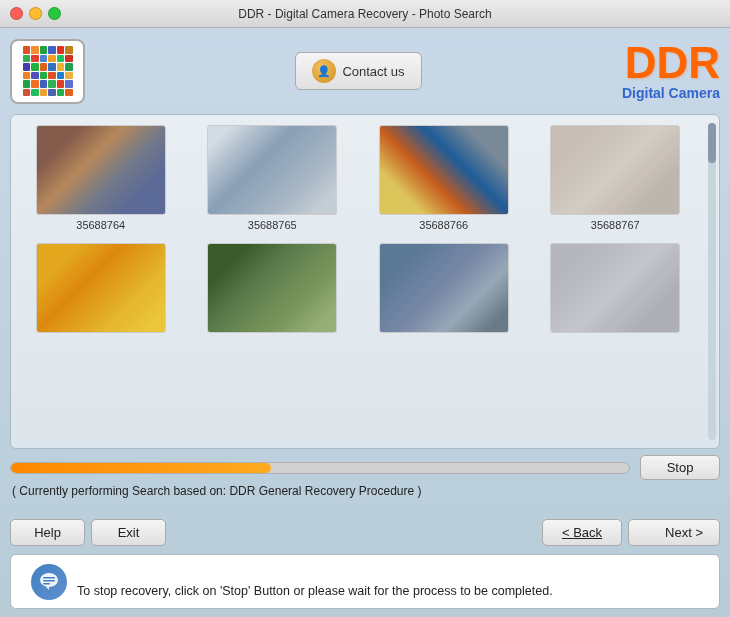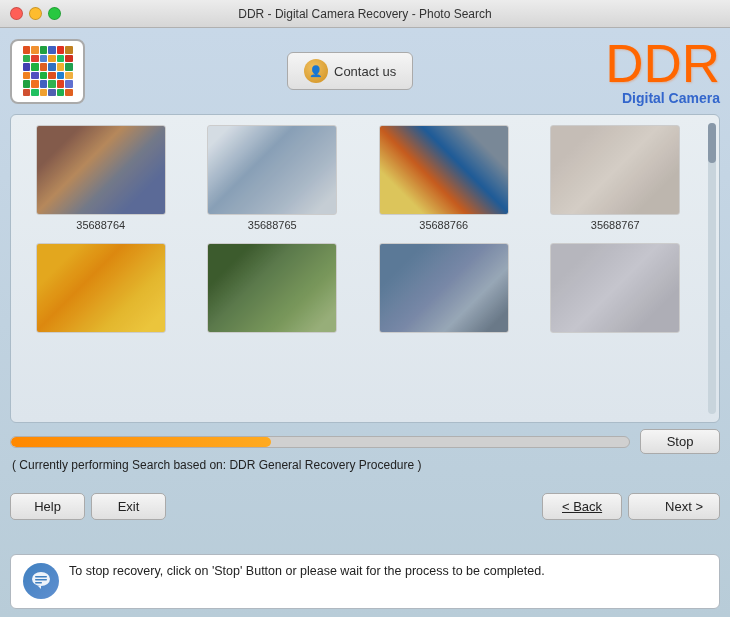--- a/index.html
+++ b/index.html
@@ -104,22 +104,22 @@
       position: relative;
       display: flex; align-items: center; justify-content: center;
       font-size: 11px;
     }
 
     .ddr-brand {
       text-align: right;
       margin-left: auto;
     }
     .ddr-text {
-      font-size: 53px;
-      font-weight: normal;
+      font-size: 44px;
+      font-weight: bold;
       color: #ff6600;
       text-shadow: 1px 1px 2px rgba(255,100,0,0.3);
       line-height: 1;
     }
     .ddr-sub {
       font-size: 14px;
       font-weight: bold;
       color: #3366cc;
     }
 
@@ -264,26 +264,25 @@
     .nav-btn.exit-btn { min-width: 75px; }
     .nav-spacer { flex: 1; }
     .nav-btn.back-btn { min-width: 80px; text-decoration: underline; }
     .nav-btn.next-btn { min-width: 80px; padding-left: 36px; }
 
     
     .info-bar {
       background: white;
       border: 1px solid #b0b8c0;
       border-radius: 6px;
-      padding: 8px 12px;
-      display: flex;
-      align-items: flex-start;
+      padding: 8px 20px;
+      display: flex;
+      align-items: flex-end;
       gap: 10px;
       min-height: 55px;
-      margin-top: 26px;
     }
     .info-icon {
       width: 36px; height: 36px;
       background: linear-gradient(135deg, #4080c0, #6090d0);
       border-radius: 50%;
       display: flex; align-items: center; justify-content: center;
       color: white;
       font-size: 20px;
       flex-shrink: 0;
     }

